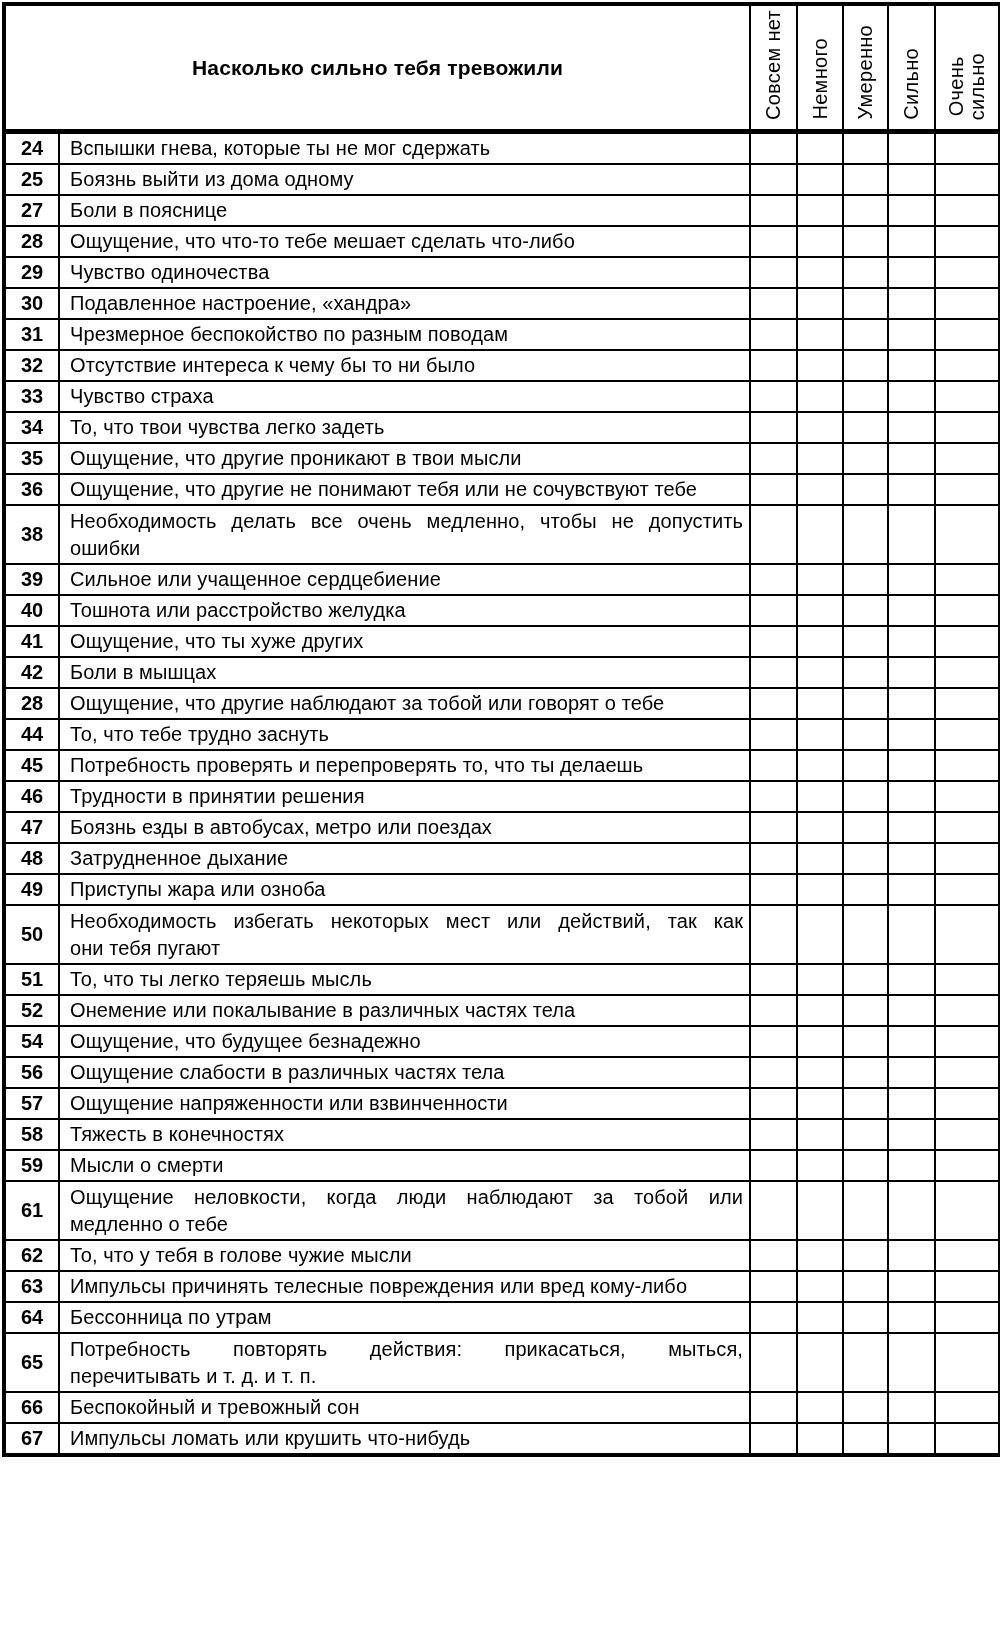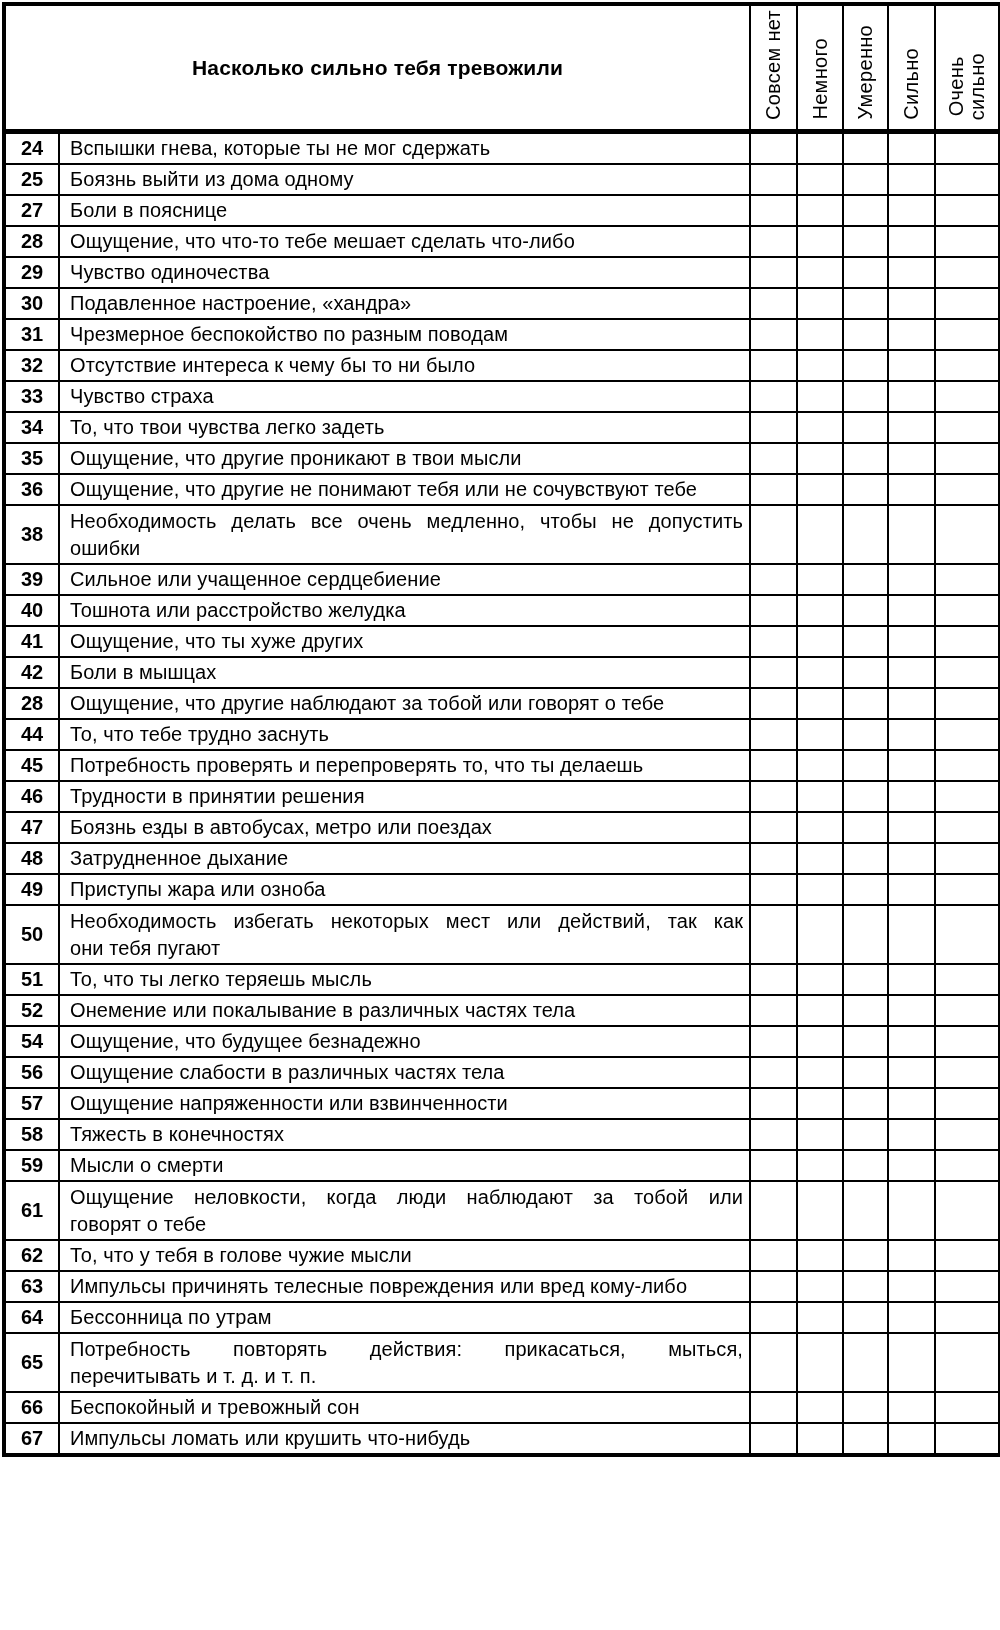--- a/index.html
+++ b/index.html
@@ -500,21 +500,21 @@
     <td class="acell"></td>
     <td class="acell"></td>
     <td class="acell"></td>
   </tr>
 
 
   <tr class="tall">
     <td class="num">61</td>
     <td class="itext">
             <div class="line stretch">Ощущение неловкости, когда люди наблюдают за тобой или</div>
-            <div class="line">говорят о тебе</div>
+            <div class="line">медленно о тебе</div>
           </td>
     <td class="acell"></td>
     <td class="acell"></td>
     <td class="acell"></td>
     <td class="acell"></td>
     <td class="acell"></td>
   </tr>
 
   <tr>
     <td class="num">62</td>

